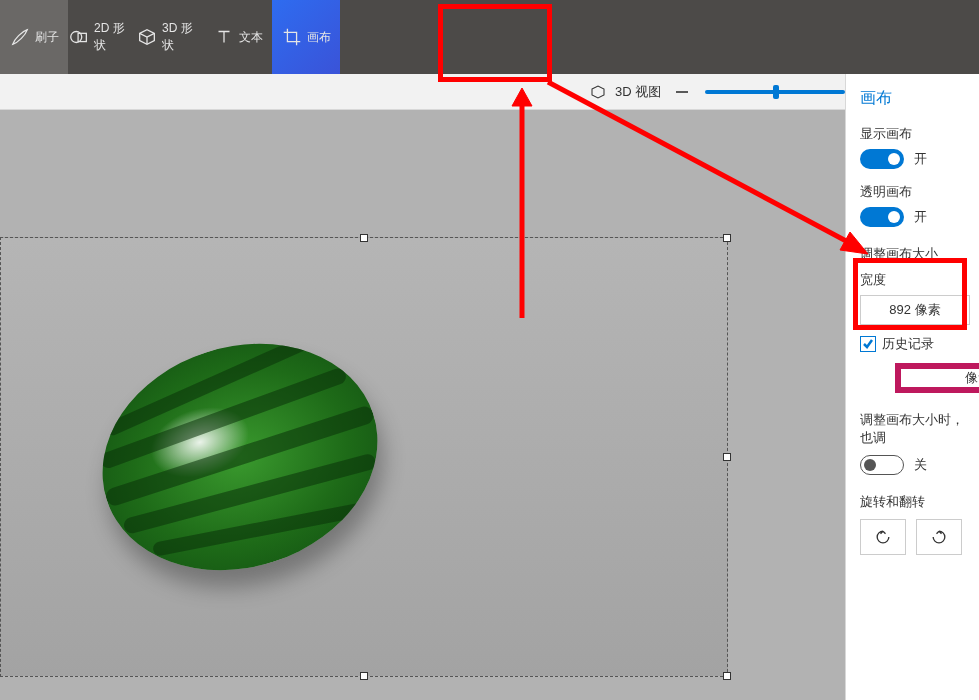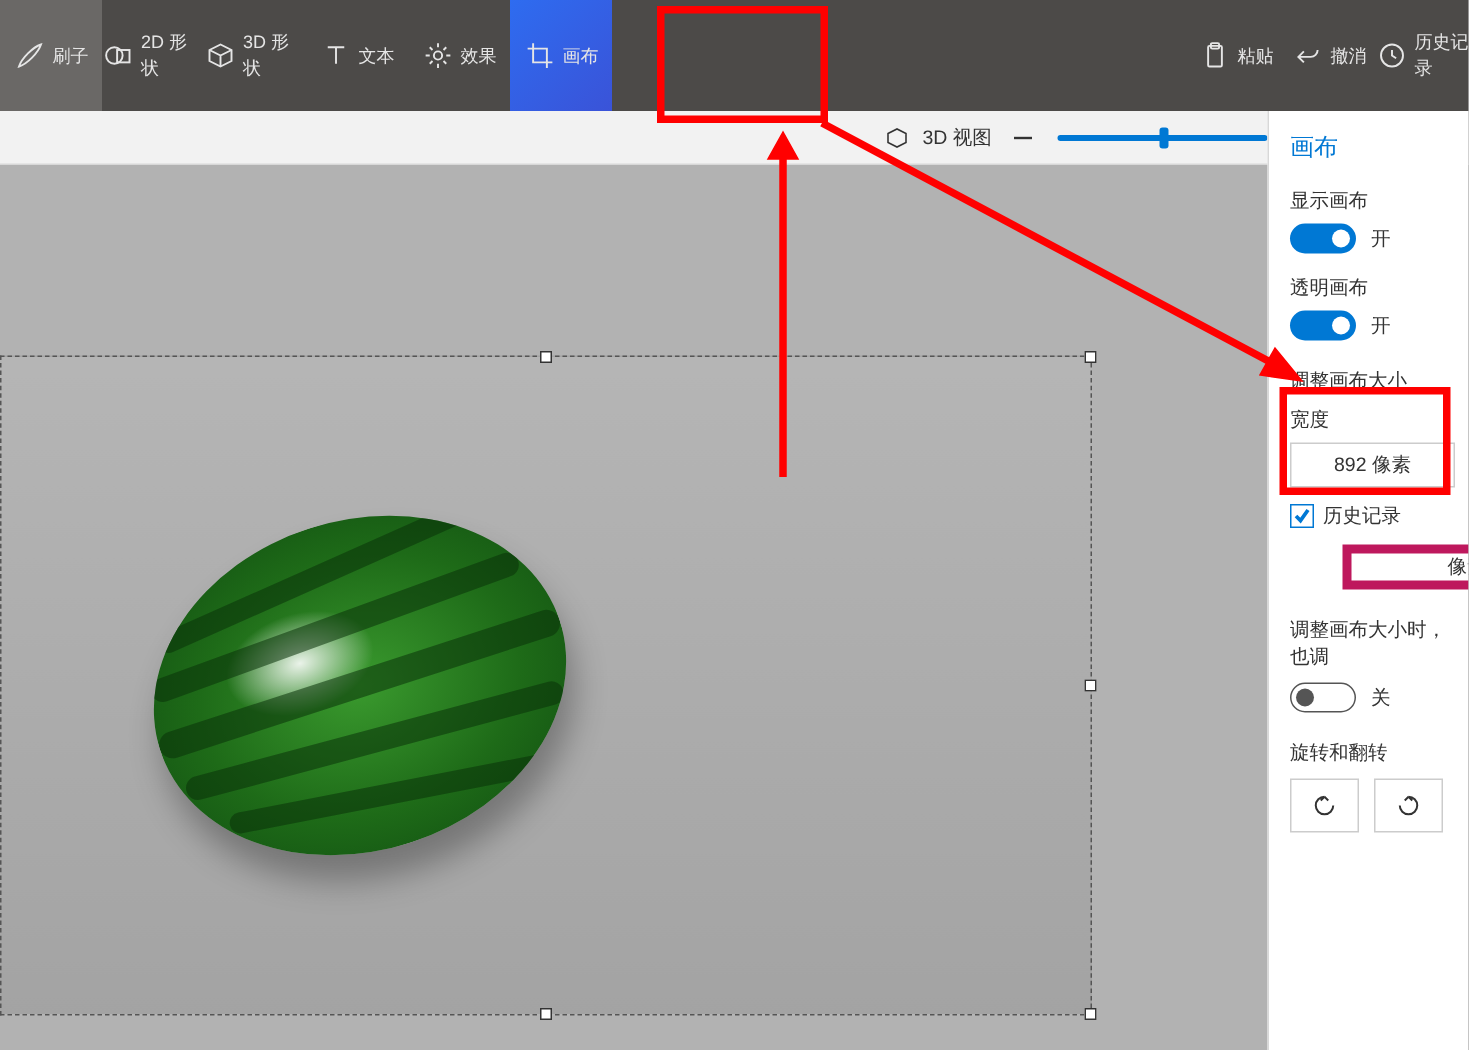--- a/index.html
+++ b/index.html
@@ -118,66 +118,29 @@
     <span class="tool-label">3D 形状</span>
   </div>
   <div class="tool">
     <span class="tool-icon">
         <svg viewBox="0 0 24 24">
           <path d="M6 6h12M12 6v12"></path>
         </svg>
       </span>
     <span class="tool-label">文本</span>
   </div>
-  <div class="tool">
-    <span class="tool-icon">
-        <svg viewBox="0 0 24 24">
-          <circle cx="12" cy="12" r="3"></circle>
-          <path d="M12 3v3M12 18v3M3 12h3M18 12h3M6 6l2 2M16 16l2 2M18 6l-2 2M8 16l-2 2"></path>
-        </svg>
-      </span>
-    <span class="tool-label">效果</span>
-  </div>
   <div class="tool active-canvas">
     <span class="tool-icon">
         <svg viewBox="0 0 24 24">
           <path d="M7 3v14h14M3 7h14v14"></path>
         </svg>
       </span>
     <span class="tool-label">画布</span>
   </div>
 
-  <div class="topbar-right">
-    <div class="tool">
-      <span class="tool-icon">
-          <svg viewBox="0 0 24 24">
-            <rect x="7" y="5" width="10" height="15" rx="1"></rect>
-            <rect x="9" y="3" width="6" height="4" rx="1"></rect>
-          </svg>
-        </span>
-      <span class="tool-label">粘贴</span>
-    </div>
-    <div class="tool">
-      <span class="tool-icon">
-          <svg viewBox="0 0 24 24">
-            <path d="M9 9l-4 4 4 4M5 13h9a5 5 0 005-5"></path>
-          </svg>
-        </span>
-      <span class="tool-label">撤消</span>
-    </div>
-    <div class="tool">
-      <span class="tool-icon">
-          <svg viewBox="0 0 24 24">
-            <circle cx="12" cy="12" r="8"></circle>
-            <path d="M12 8v4l3 2"></path>
-          </svg>
-        </span>
-      <span class="tool-label">历史记录</span>
-    </div>
-  </div>
 </div>
 
 <div class="anno-box1"></div>
 
 <div class="subbar">
   <div class="subbar-spacer"></div>
   <div class="btn3d">
     <svg width="18" height="18" viewBox="0 0 24 24" style="stroke:#333;fill:none;stroke-width:1.4">
         <path d="M4 8l8-4 8 4v8l-8 4-8-4z"></path>
       </svg>

